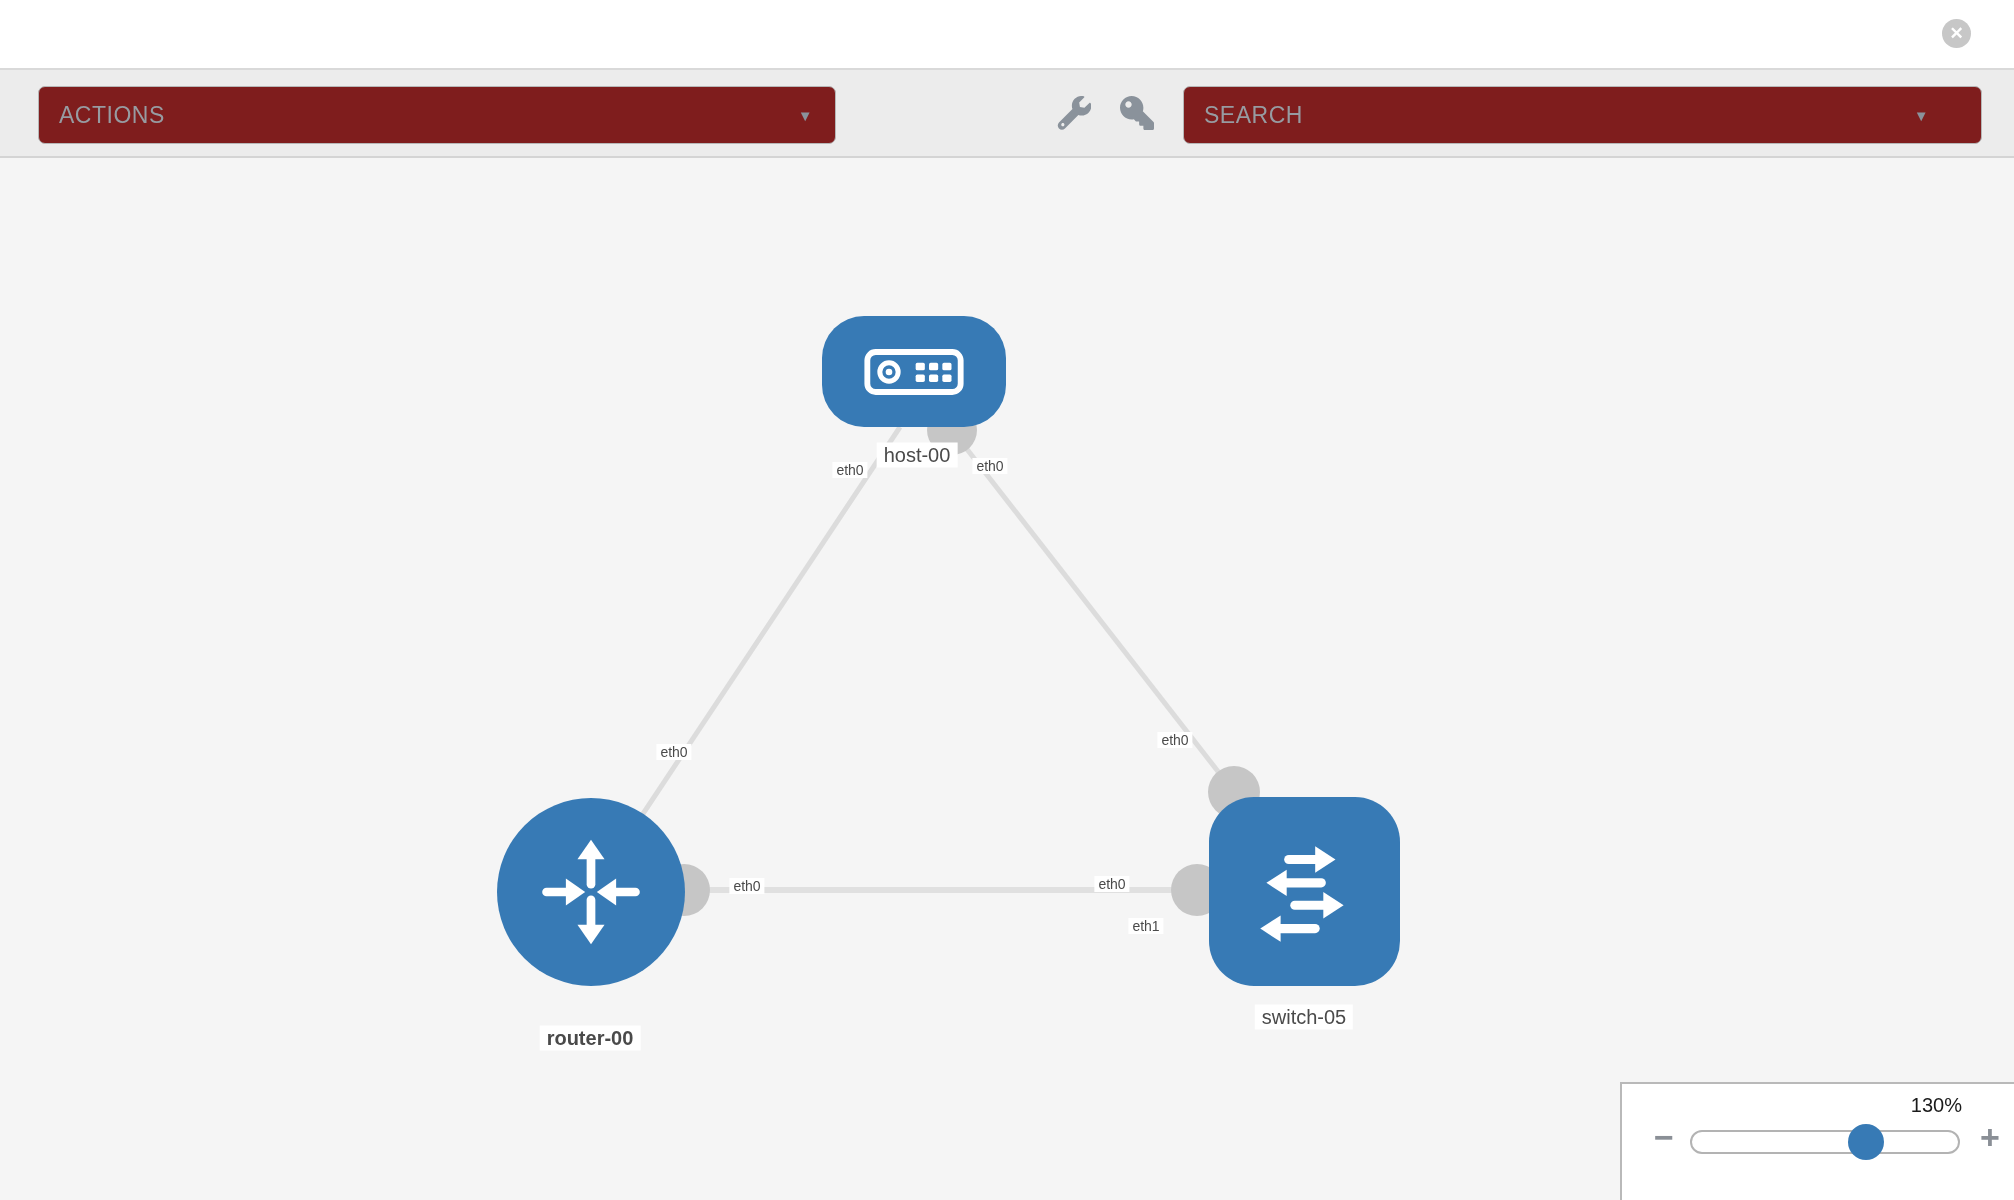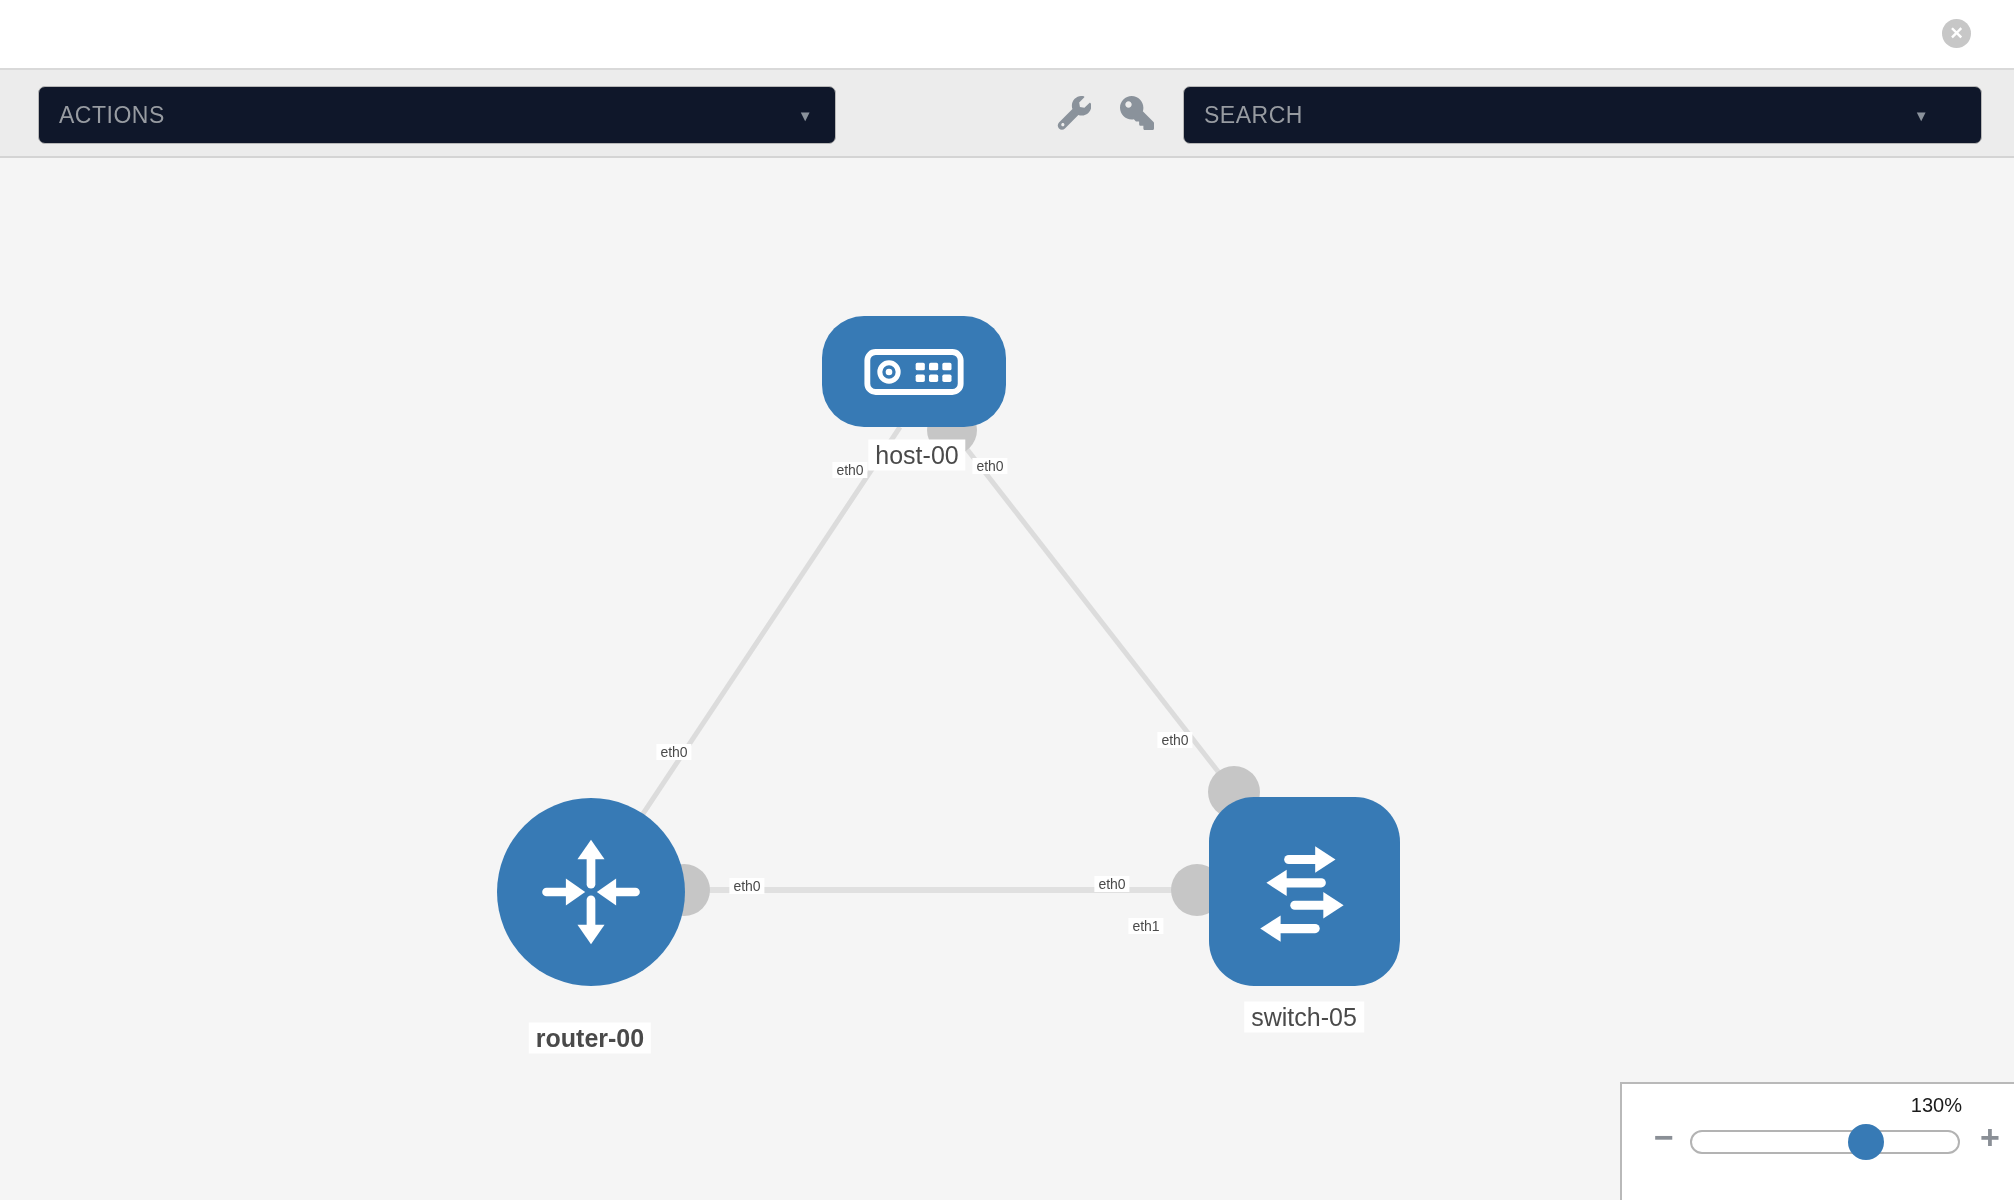--- a/index.html
+++ b/index.html
@@ -20,21 +20,21 @@
     position:absolute;left:1942px;top:19px;width:29px;height:29px;border-radius:50%;
     background:#c7c7c7;color:#ffffff;display:flex;align-items:center;justify-content:center;
     font-size:17px;font-weight:bold;cursor:pointer;line-height:1;
   }
   
   .toolbar{
     position:absolute;left:0;top:70px;width:2014px;height:88px;background:#ececec;
     border-bottom:2px solid #d4d4d4;box-sizing:border-box;
   }
   .select-box{
-    position:absolute;top:16px;height:58px;background:#0f172a;border:1px solid #b7b7b7;
+    position:absolute;top:16px;height:58px;background:#7f1d1d;border:1px solid #b7b7b7;
     border-radius:7px;box-sizing:border-box;display:flex;align-items:center;
     padding:0 20px;color:#979ba1;font-size:23px;letter-spacing:0.5px;cursor:pointer;
   }
   .select-box .caret{
     position:absolute;right:22px;top:50%;transform:translateY(-50%);
     font-size:15px;color:#8a929b;
   }
   .actions-box{left:38px;width:798px;}
   .search-box{left:1183px;width:799px;}
   .tool-icon{position:absolute;top:22px;width:42px;height:42px;cursor:pointer;
@@ -49,21 +49,21 @@
     position:absolute;background:#377ab5;display:flex;align-items:center;justify-content:center;
     cursor:pointer;z-index:10;
   }
   .node-host{left:822px;top:316px;width:184px;height:111px;border-radius:42px;}
   .node-router{left:497px;top:798px;width:188px;height:188px;border-radius:50%;}
   .node-switch{left:1209px;top:797px;width:191px;height:189px;border-radius:45px;}
   .graph-label{
     position:absolute;transform:translate(-50%,-50%);background:#ffffff;color:#4a4a4a;
     white-space:nowrap;z-index:20;
   }
-  .node-label{font-size:25px;padding:1px 7px;}
+  .node-label{font-size:20px;padding:1px 7px;}
   .if-label{font-size:14px;padding:0 4px;}
   
   .zoom-panel{
     position:absolute;left:1620px;top:1082px;width:420px;height:140px;background:#ffffff;
     border:2px solid #b9b9b9;box-sizing:border-box;z-index:40;
   }
   .zoom-level{
     position:absolute;left:68px;top:10px;width:272px;text-align:right;
     font-size:20px;color:#1b1b1b;
   }

